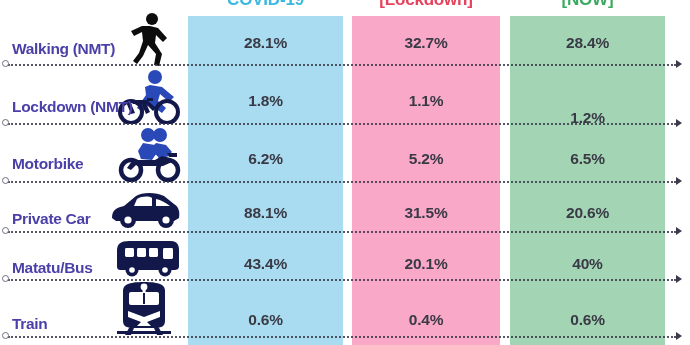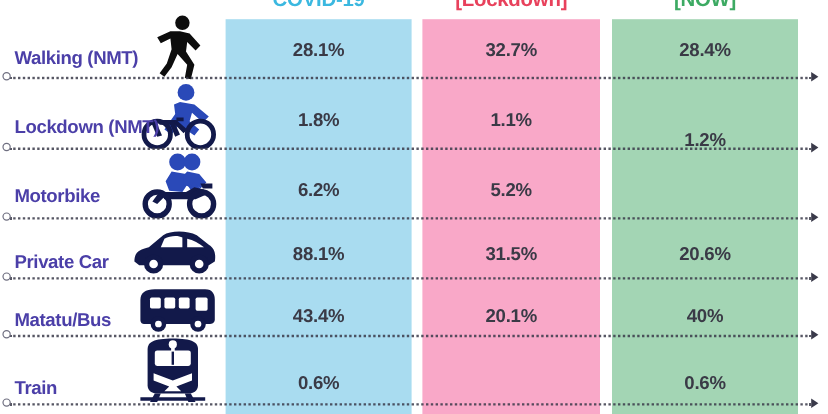--- a/index.html
+++ b/index.html
@@ -179,20 +179,21 @@
         <path d="M52 27 L62 27 L62 31 L54 31 Z"></path>
         <path d="M17 35 L12 42 L16 44 L22 38 Z"></path>
         <circle cx="16" cy="44" r="10" fill="none" stroke="#12194a" stroke-width="4.5"></circle>
         <circle cx="53" cy="44" r="10" fill="none" stroke="#12194a" stroke-width="4.5"></circle>
       </g>
     </svg>
   </div>
   <div class="row-label" style="top:155px;">Motorbike</div>
   <div class="value-cell value-covid" style="top:148px;">6.2%</div>
   <div class="value-cell value-lock" style="top:148px;">5.2%</div>
+  <div class="value-cell value-now" style="top:148px;">6.5%</div>
   <div class="row-rule" style="top:181px;"></div>
   <div class="row-rule-dot" style="top:177px;"></div>
   <div class="row-rule-arrow" style="top:177px;"></div>
 
   <div class="row-icon" style="left:106px; top:186px; height:44px;">
     <svg width="76" height="42" viewBox="0 0 76 42">
       <g fill="#12194a">
         <path d="M6 30 C6 22 10 20 18 18 L30 8 C36 4 50 4 58 8 L68 16 C73 19 74 24 73 30 L68 33 L10 33 Z"></path>
         <circle cx="22" cy="32" r="8"></circle>
         <circle cx="60" cy="32" r="8"></circle>
@@ -252,18 +253,19 @@
         <circle cx="31" cy="6" r="3.4"></circle>
         <path d="M15 30 L31 36 L47 30 L47 36 L34 41 L38 45 L31 45 L24 45 L28 41 L15 36 Z"></path>
       </g>
       <g fill="#12194a">
         <rect x="30" y="12" width="2" height="11"></rect>
       </g>
     </svg>
   </div>
   <div class="row-label" style="top:315px;">Train</div>
   <div class="value-cell value-covid" style="top:309px;">0.6%</div>
+  <div class="value-cell value-lock" style="top:309px;">0.4%</div>
   <div class="value-cell value-now" style="top:309px;">0.6%</div>
   <div class="row-rule" style="top:336px;"></div>
   <div class="row-rule-dot" style="top:332px;"></div>
   <div class="row-rule-arrow" style="top:332px;"></div>
 
 </div>
 
 </body></html>

